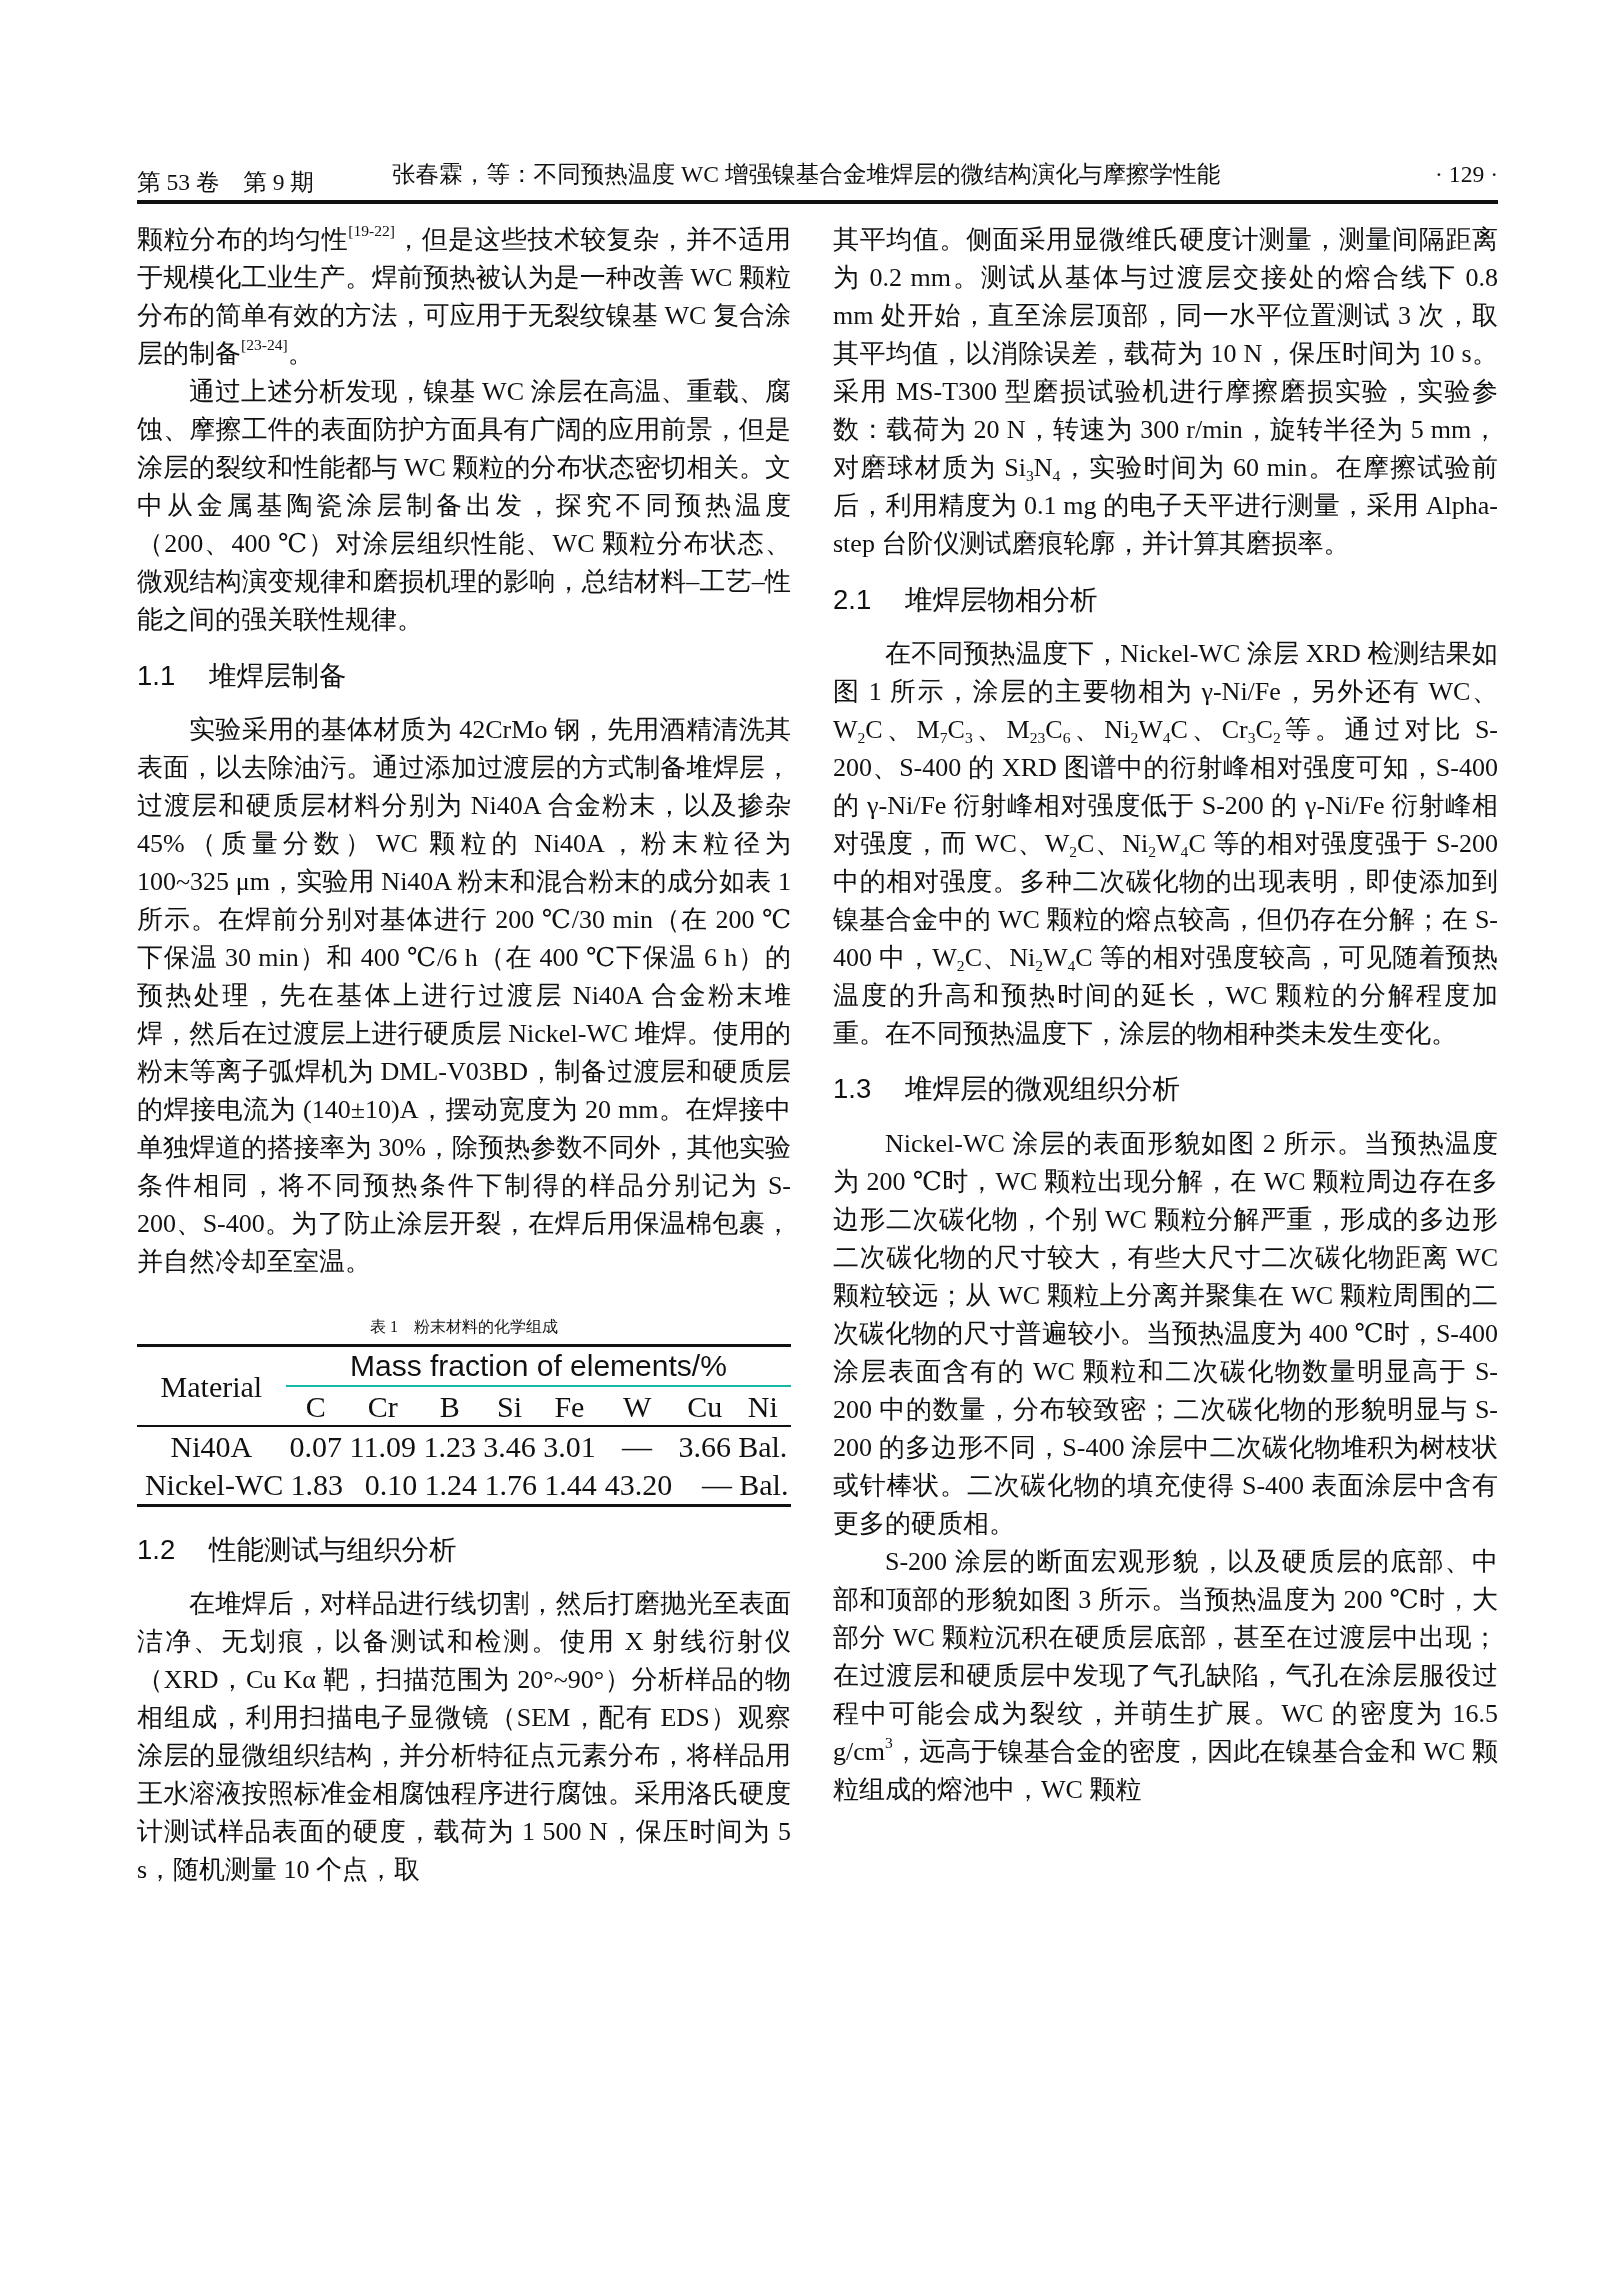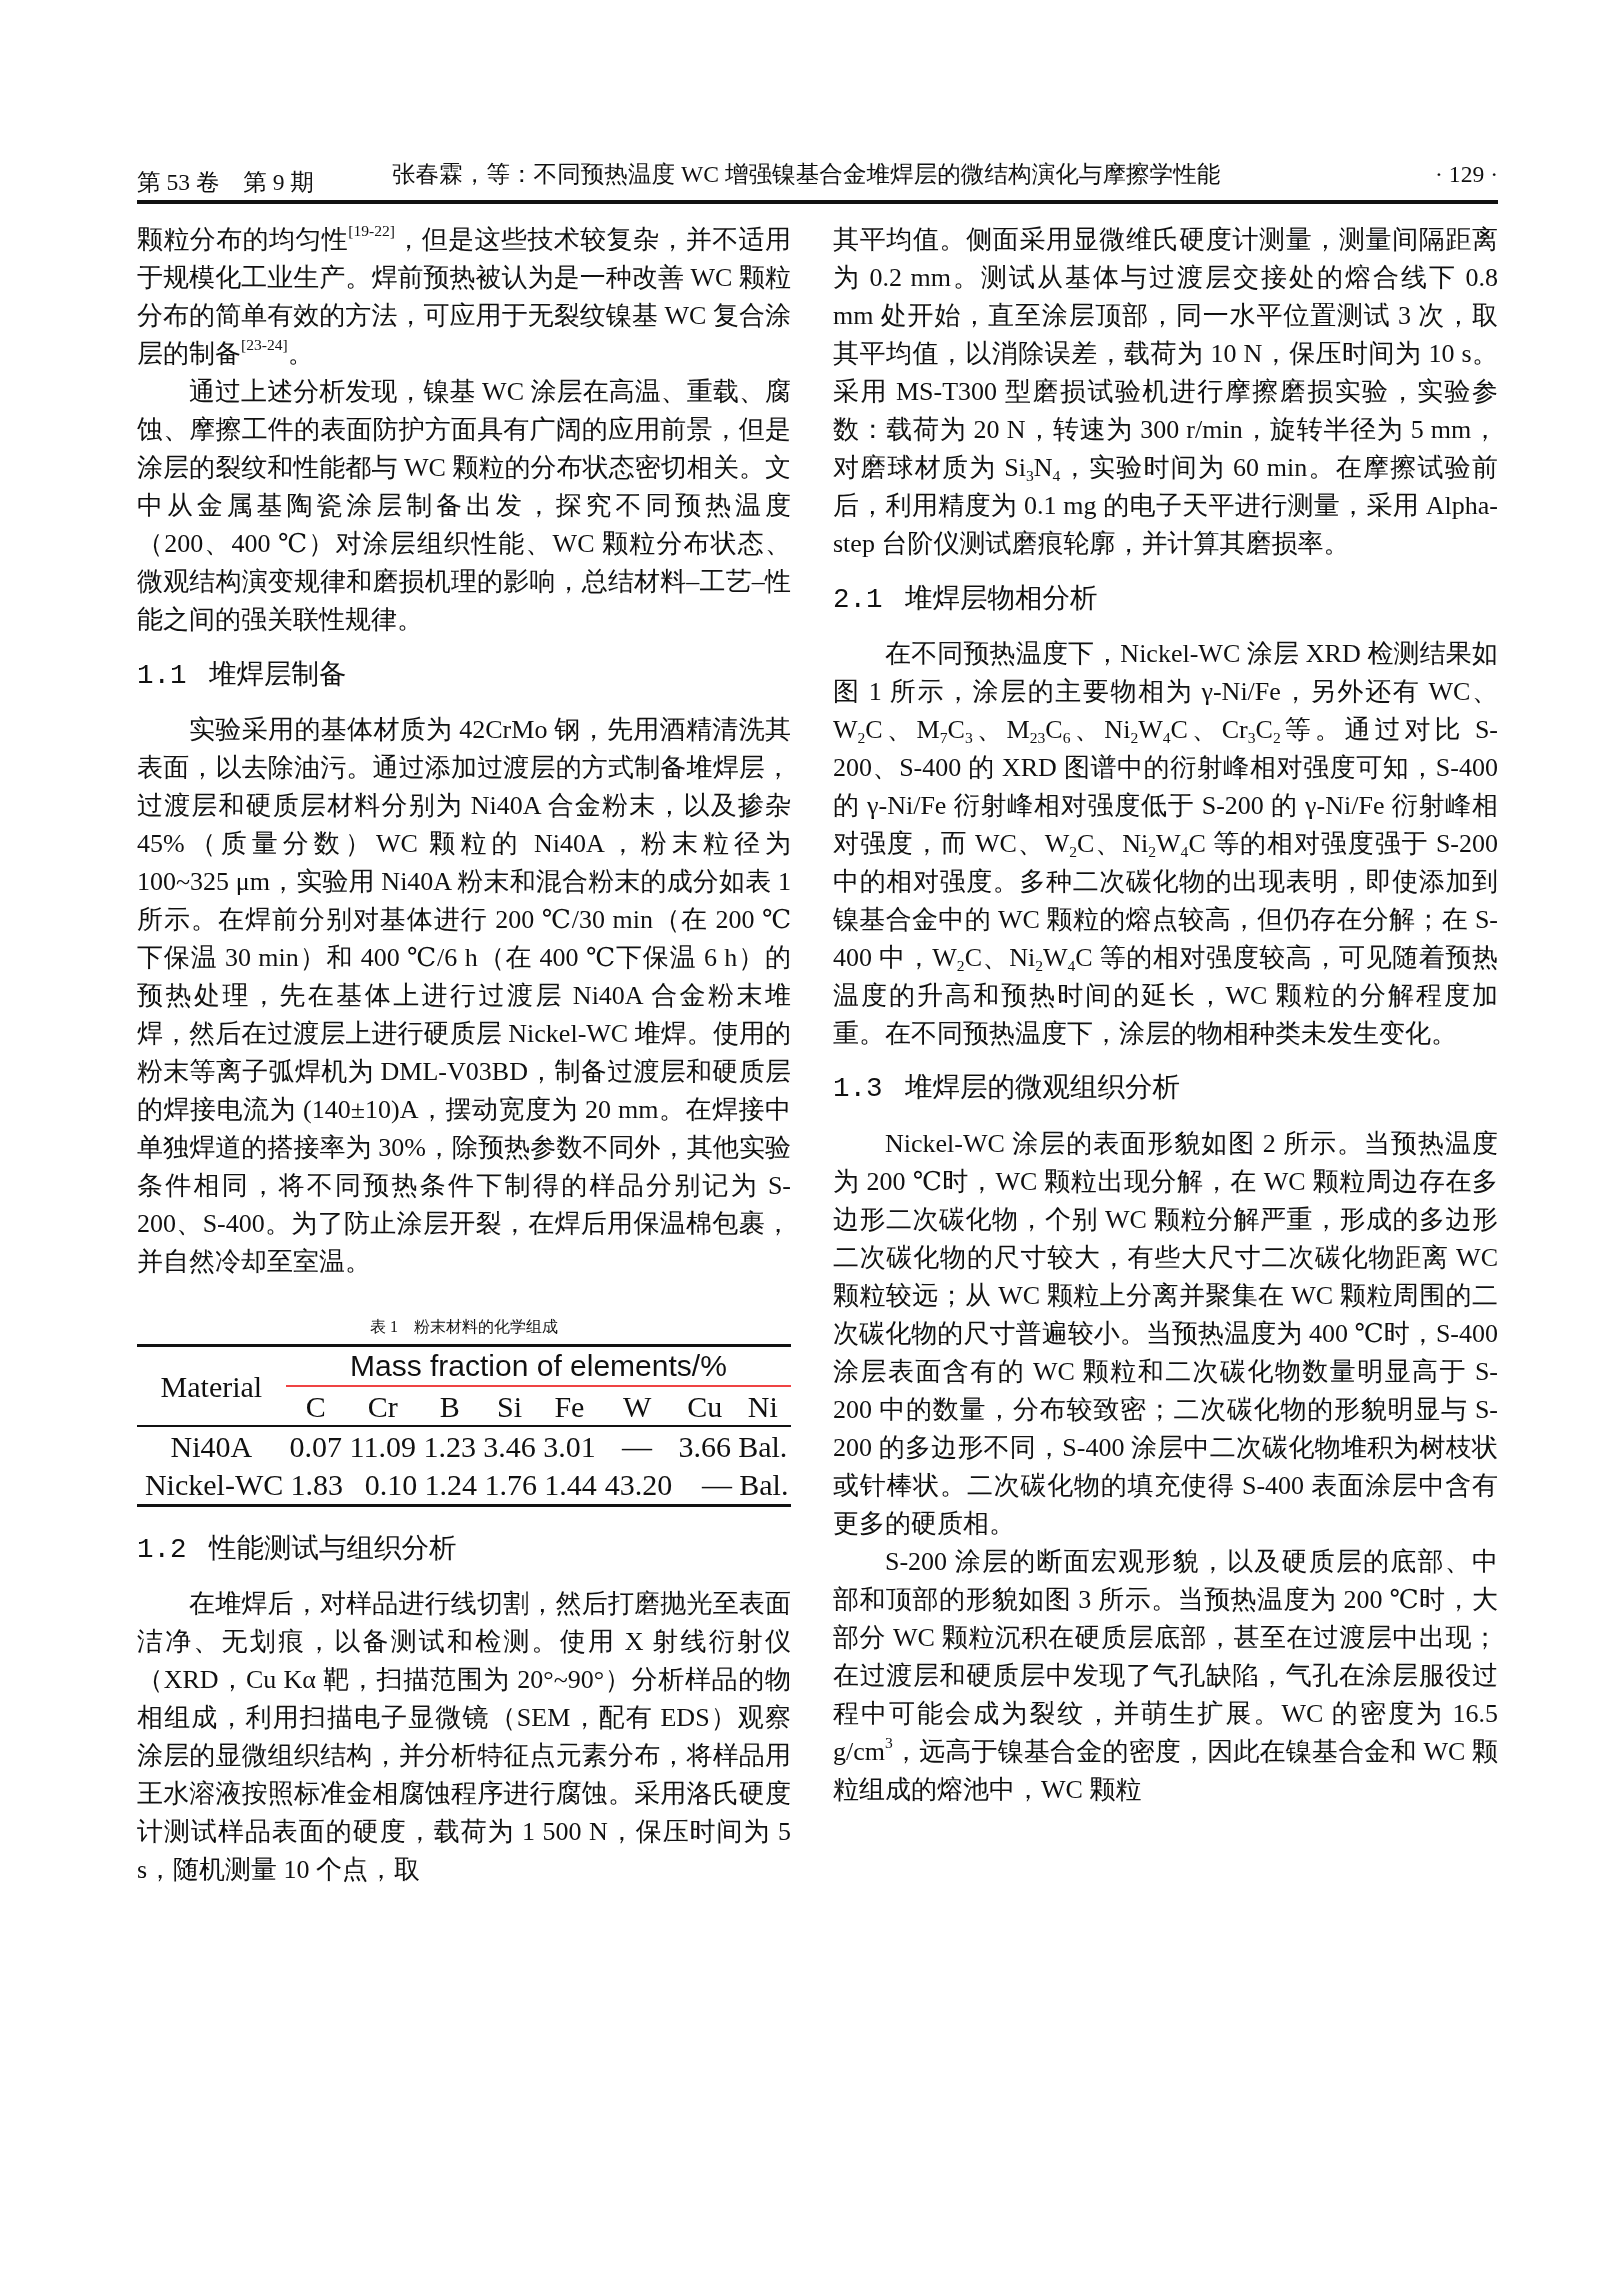--- a/index.html
+++ b/index.html
@@ -16,35 +16,35 @@
   .col.left { left: 137px; width: 654px; }
   .col.right { left: 833px; width: 665px; }
 
   p { margin: 0; text-indent: 0; }
   p.indent { text-indent: 2em; }
   sup { font-size: 60%; vertical-align: 0.75em; line-height: 0; }
   sub { font-size: 60%; vertical-align: -0.3em; line-height: 0; }
 
   .h1 { font-family: "Liberation Sans", "DejaVu Sans", sans-serif; font-size: 33px; line-height: 39px;
         margin: 36px 0 29px 0; }
-  .h2 { font-family: Liberation Mono, monospace; font-size: 27.5px; line-height: 34px;
+  .h2 { font-family: Liberation Sans, sans-serif; font-size: 27.5px; line-height: 34px;
         margin: 19.6px 0 18.3px 0; }
   .h-num { display: inline-block; }
   .h1 .h-num { width: 62px; }
   .h2 .h-num { width: 72px; }
 
   .table-block { margin: 29px 0 26px 0; text-align: center; }
   .tcap-zh { font-family: Liberation Serif, serif; font-size: 16px; line-height: 34px; }
   .tcap-en { font-weight: bold; font-size: 23px; line-height: 33px; margin-bottom: 9.2px; }
   table { width: 654px; border-collapse: collapse; font-size: 30px; line-height: 33px; }
   table td, table th { padding: 2.6px 2.6px; font-weight: normal; text-align: center; }
   tr.top-rule th { border-top: 3.3px solid #111; }
   tr.mid-rule td { border-top: 2px solid #111; }
   tr.last td { border-bottom: 3.3px solid #111; text-align: right; }
-  th.group { border-bottom: 2px solid #ef4444; font-family: "Liberation Sans", "DejaVu Sans", sans-serif; }
+  th.group { border-bottom: 2px solid #14b8a6; font-family: "Liberation Sans", "DejaVu Sans", sans-serif; }
 </style>
 </head>
 <body>
 
 <div class="header">
   <span class="vol">第 53 卷　第 9 期</span>
   <span class="title">张春霖，等：不同预热温度 WC 增强镍基合金堆焊层的微结构演化与摩擦学性能</span>
   <span class="page">· 129 ·</span>
 </div>
 <div class="header-rule"></div>

